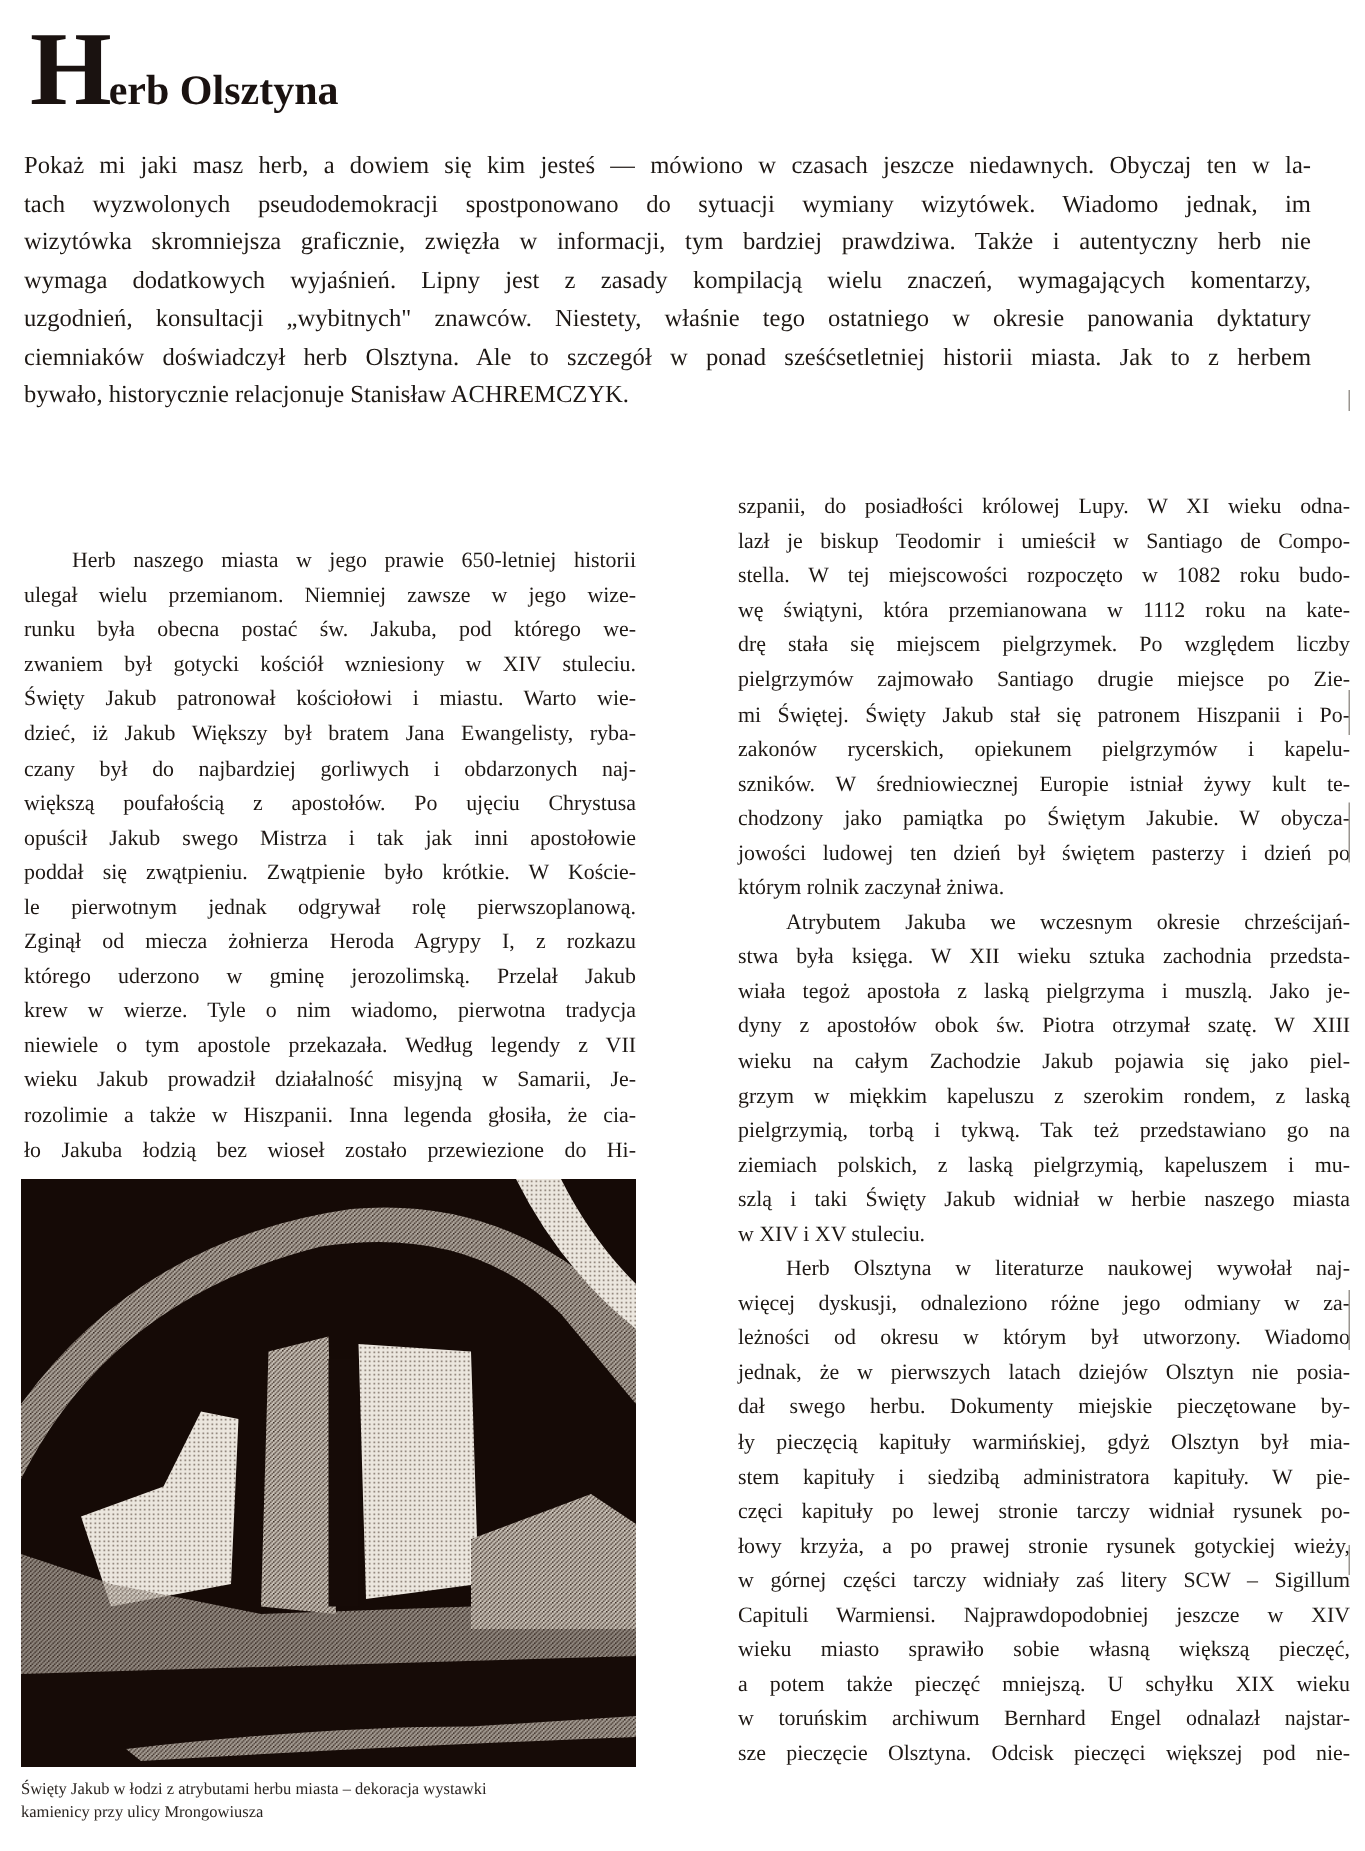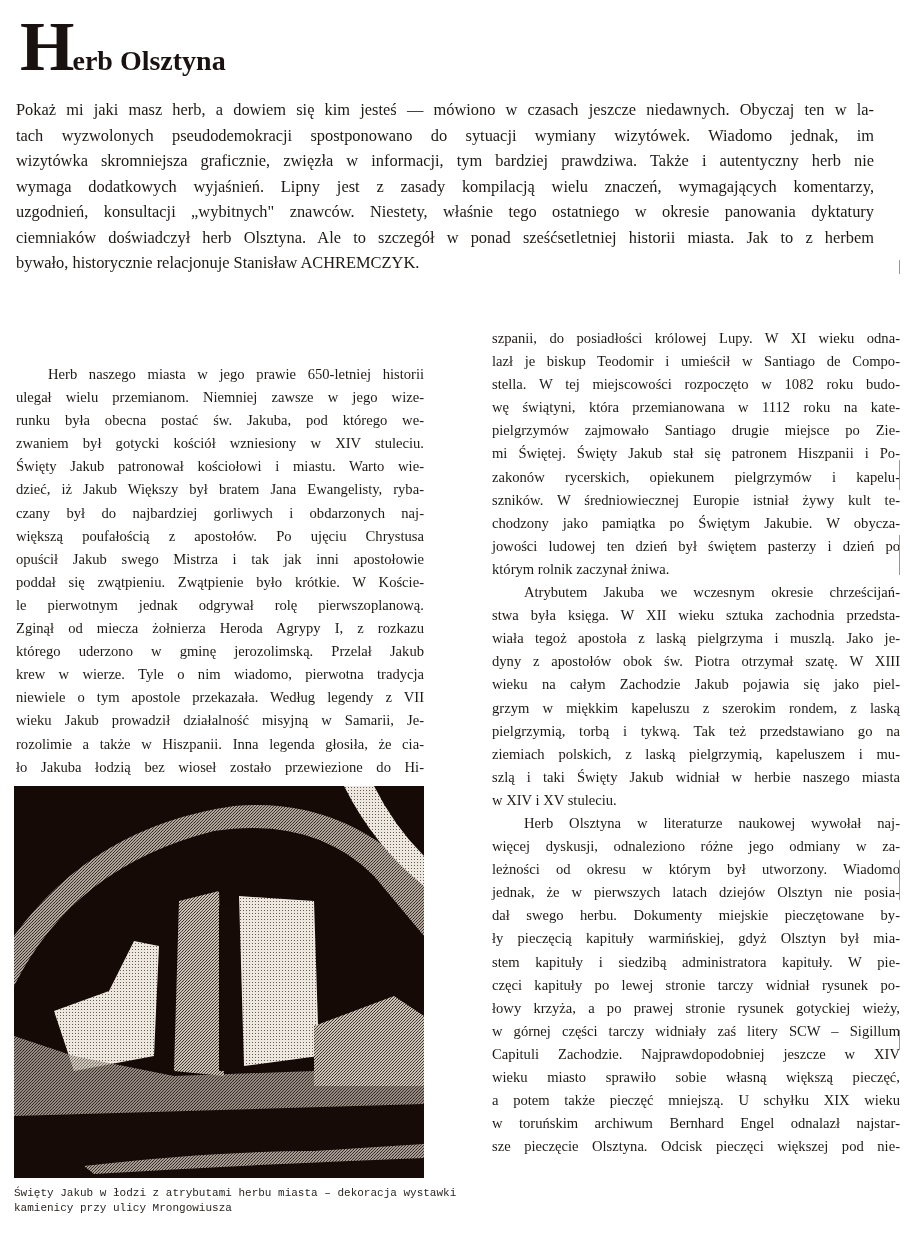--- a/index.html
+++ b/index.html
@@ -19,21 +19,21 @@
          line-height: 23.1px; color: #1e1814; }
   .col .ln { display: block; white-space: nowrap; text-align: justify; text-align-last: justify; height: 23.1px; }
   .col .ln.last { text-align-last: left; }
   .col .ln.indent { padding-left: 32px; }
   .col-left { left: 16px; top: 327px; width: 408px; margin-top: 36px; }
   .col-right { left: 492px; top: 327px; width: 408px; }
   .photo { position: absolute; left: 14px; top: 786px; width: 410px; height: 392px;
            background: #120906; overflow: hidden; }
   .photo svg { display: block; width: 100%; height: 100%; }
   .caption { position: absolute; left: 14px; top: 1186px; width: 412px;
-             font-family: Liberation Mono, monospace; font-size: 11px; line-height: 15px; color: #2a2420; }
+             font-family: Liberation Serif, serif; font-size: 11px; line-height: 15px; color: #2a2420; }
   .caption .ln { display: block; white-space: nowrap; }
   .margin-marks { position: absolute; left: 896px; top: 250px; width: 8px; height: 800px; }
   .margin-marks span { position: absolute; left: 3px; width: 1px; background: #9a958f; }
 </style>
 </head>
 <body>
 
 <h1 class="title"><span class="initial">H</span><span class="rest">erb Olsztyna</span></h1>
 
 <div class="intro">
@@ -98,20 +98,21 @@
 <div class="caption">
   <span class="ln">Święty Jakub w łodzi z atrybutami herbu miasta  – dekoracja wystawki</span>
   <span class="ln">kamienicy przy ulicy Mrongowiusza</span>
 </div>
 
 <div class="col col-right" id="right-col">
     <span class="ln">szpanii, do posiadłości królowej Lupy. W XI wieku odna-</span>
     <span class="ln">lazł je biskup Teodomir i umieścił w Santiago de Compo-</span>
     <span class="ln">stella. W tej miejscowości rozpoczęto w 1082 roku budo-</span>
     <span class="ln">wę świątyni, która przemianowana w 1112 roku na kate-</span>
+    <span class="ln">drę stała się miejscem pielgrzymek. Po względem liczby</span>
     <span class="ln">pielgrzymów zajmowało Santiago drugie miejsce po Zie-</span>
     <span class="ln">mi Świętej. Święty Jakub stał się patronem Hiszpanii i Po-</span>
     <span class="ln">zakonów rycerskich, opiekunem pielgrzymów i kapelu-</span>
     <span class="ln">szników. W średniowiecznej Europie istniał żywy kult te-</span>
     <span class="ln">chodzony jako pamiątka po Świętym Jakubie. W obycza-</span>
     <span class="ln">jowości ludowej ten dzień był świętem pasterzy i dzień po</span>
     <span class="ln last">którym rolnik zaczynał żniwa.</span>
     <span class="ln indent">Atrybutem Jakuba we wczesnym okresie chrześcijań-</span>
     <span class="ln">stwa była księga. W XII wieku sztuka zachodnia przedsta-</span>
     <span class="ln">wiała tegoż apostoła z laską pielgrzyma i muszlą. Jako je-</span>
@@ -125,21 +126,21 @@
     <span class="ln indent">Herb Olsztyna w literaturze naukowej wywołał naj-</span>
     <span class="ln">więcej dyskusji, odnaleziono różne jego odmiany w za-</span>
     <span class="ln">leżności od okresu w którym był utworzony. Wiadomo</span>
     <span class="ln">jednak, że w pierwszych latach dziejów Olsztyn nie posia-</span>
     <span class="ln">dał swego herbu. Dokumenty miejskie pieczętowane by-</span>
     <span class="ln">ły pieczęcią kapituły warmińskiej, gdyż Olsztyn był mia-</span>
     <span class="ln">stem kapituły i siedzibą administratora kapituły. W pie-</span>
     <span class="ln">częci kapituły po lewej stronie tarczy widniał rysunek po-</span>
     <span class="ln">łowy krzyża, a po prawej stronie rysunek gotyckiej wieży,</span>
     <span class="ln">w górnej części tarczy widniały zaś litery SCW – Sigillum</span>
-    <span class="ln">Capituli Zachodzie. Najprawdopodobniej jeszcze w XIV</span>
+    <span class="ln">Capituli Warmiensi. Najprawdopodobniej jeszcze w XIV</span>
     <span class="ln">wieku miasto sprawiło sobie własną większą pieczęć,</span>
     <span class="ln">a potem także pieczęć mniejszą. U schyłku XIX wieku</span>
     <span class="ln">w toruńskim archiwum Bernhard Engel odnalazł najstar-</span>
     <span class="ln">sze pieczęcie Olsztyna. Odcisk pieczęci większej pod nie-</span>
   </div>
 
 <div class="margin-marks">
   <span style="top:10px;height:14px"></span>
   <span style="top:210px;height:30px"></span>
   <span style="top:285px;height:40px"></span>

